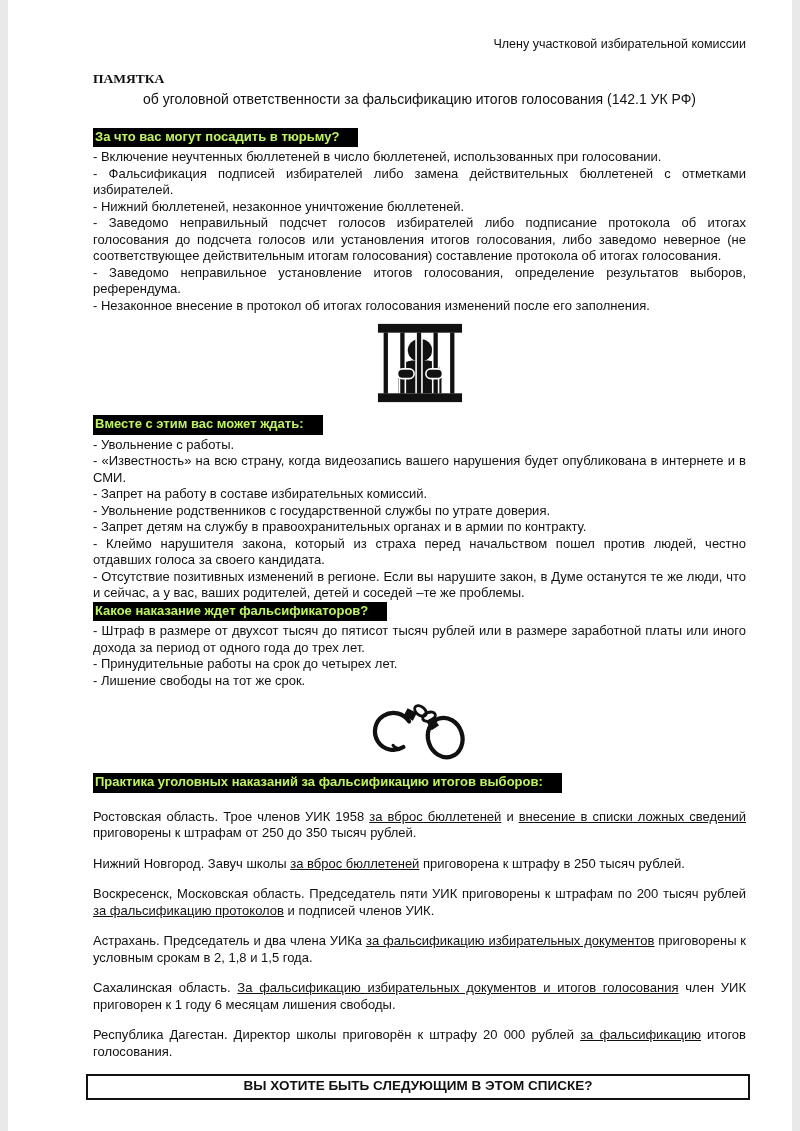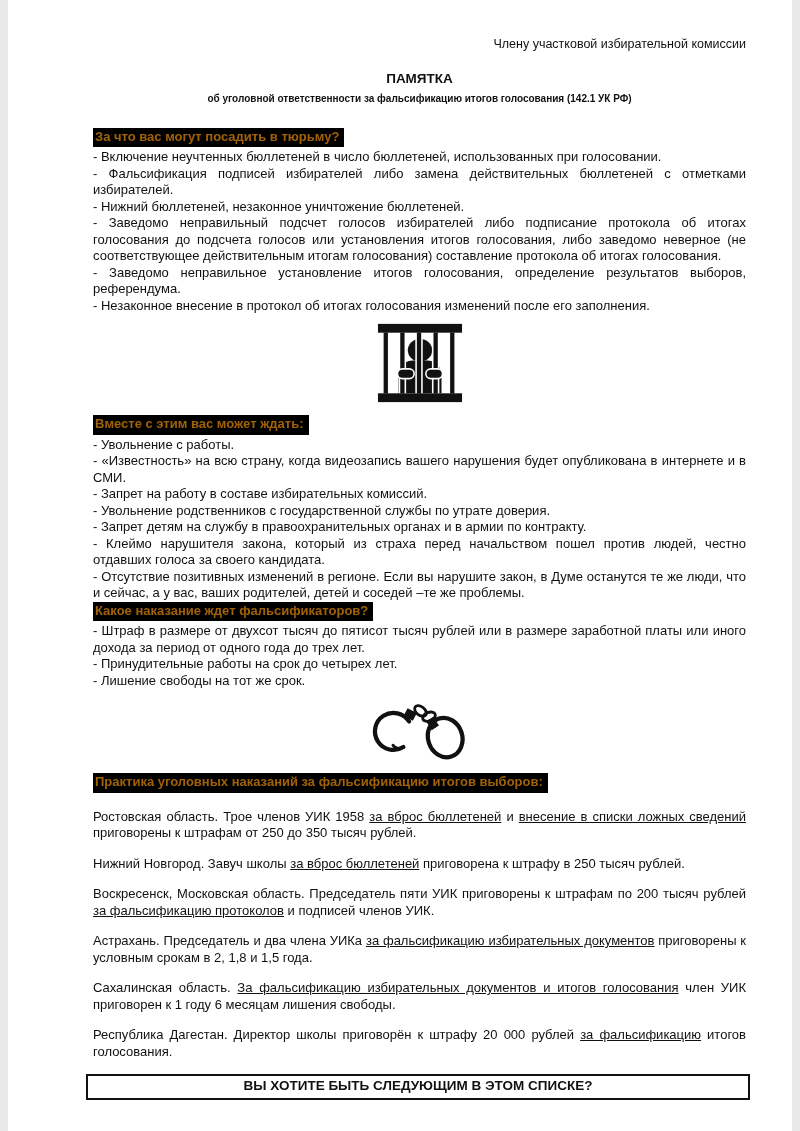--- a/index.html
+++ b/index.html
@@ -16,37 +16,38 @@
     font-size: 13px;
     line-height: 16.5px;
     color: #111;
   }
   .recipient {
     text-align: right;
     margin: 0 0 18px 0;
     font-size: 12.5px;
   }
   .title {
-    text-align: center;
+    text-align: left;
     font-weight: bold;
     font-size: 13.5px;
     margin: 4px 0 4px 0;
+    font-family: Liberation Serif, serif;
   }
   .subtitle {
     text-align: center;
-    font-weight: bold;
-    font-size: 10px;
+    font-weight: normal;
+    font-size: 14px;
     margin: 0 0 20px 0;
   }
   .sec-heading {
     display: inline-block;
     background: #000;
-    color: #a16207;
+    color: #bef264;
     font-weight: bold;
-    padding: 1px 5px 2px 2px;
+    padding: 1px 19px 2px 2px;
     margin: 0 0 2px 0;
   }
   .items .li {
     text-align: justify;
   }
   .icon-row { text-align: center; }
   .icon-row.jail  { margin: 9px 0 5px 0; }
   .icon-row.cuffs { margin: 2px 0 2px 0; }
   .sec { margin: 0; }
   .sec + .sec { margin-top: 0; }

